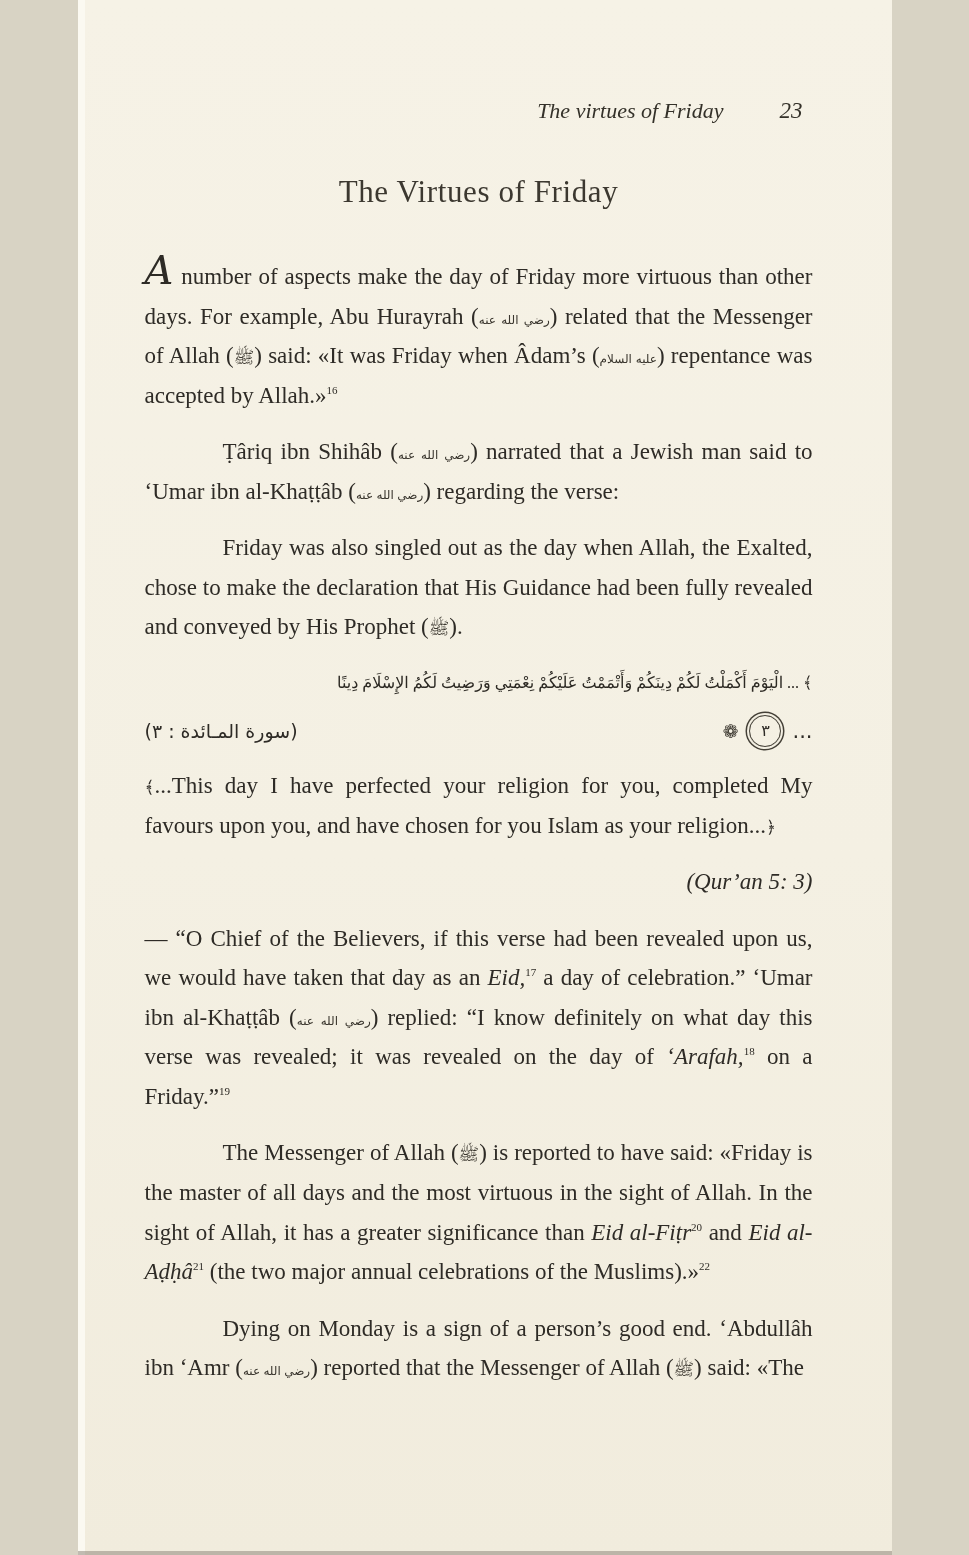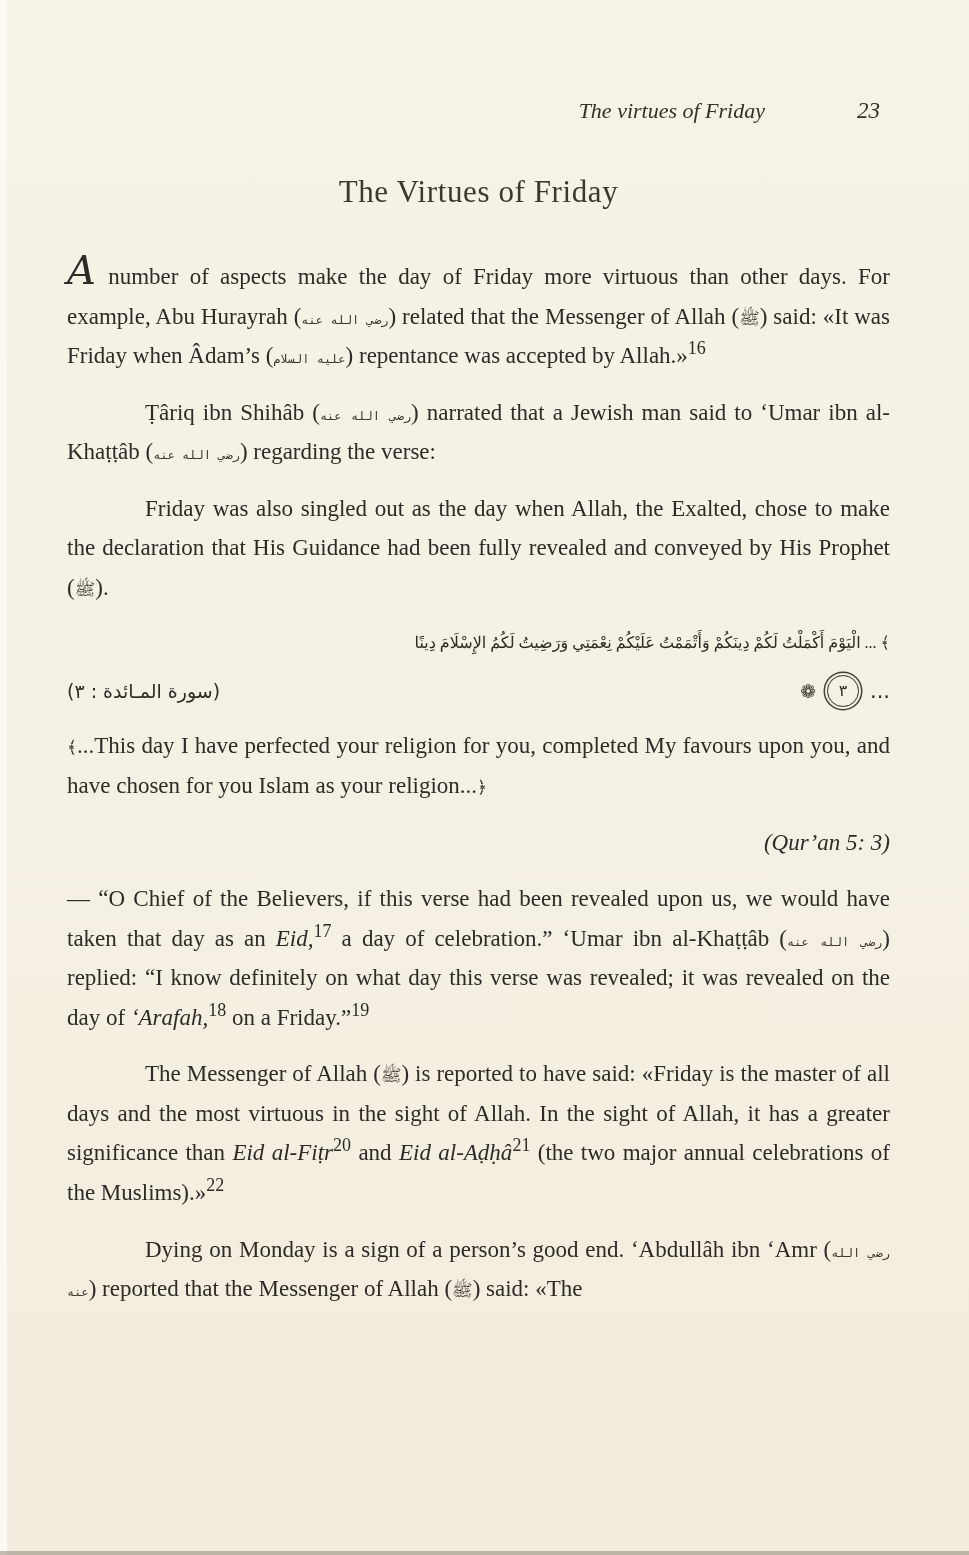--- a/index.html
+++ b/index.html
@@ -1,20 +1,20 @@
 <!DOCTYPE html>
 <html><head>
 <meta charset="utf-8">
 <style>
   html, body { margin: 0; padding: 0; }
   body { background: #d8d3c4; }
 
   .page {
     position: relative;
-    width: 969px;
+    width: 814px;
     height: 1555px;
     margin: 0 auto;
     background: linear-gradient(180deg, #f6f2e6 0%, #f4f0e3 55%, #f1ecdd 100%);
     font-family: "Liberation Serif", "DejaVu Serif", serif;
     color: #2e2b26;
     overflow: hidden;
   }
   .page::before { 
     content: ""; position: absolute; left: 0; top: 0; width: 7px; height: 100%;
     background: #fbf9f1;
@@ -25,21 +25,21 @@
   }
 
   .page-inner { padding: 98px 79px 0 67px; }
 
   .running-header {
     display: flex; justify-content: flex-end; align-items: baseline;
     gap: 56px; padding-right: 10px; height: 30px;
     font-size: 22px; color: #343129;
   }
   .running-title { font-style: italic; }
-  .page-number { font-size: 23px; font-style: italic; margin-left: 36px; }
+  .page-number { font-size: 23px; font-style: italic; }
 
   .chapter-title {
     margin: 46px 0 40px 0;
     text-align: center;
     font-weight: normal;
     font-size: 31px;
     letter-spacing: 0.6px;
     color: #3c3830;
   }
 
@@ -49,23 +49,23 @@
 
   .drop-cap {
     font-style: italic;
     font-size: 40px;
     line-height: 1;
     font-family: "DejaVu Serif", serif;
     letter-spacing: 1px;
   }
 
   .it  { font-style: italic; }
-  .sup { font-size: 18px; vertical-align: super; line-height: 0; }
+  .sup { font-size: 11px; vertical-align: super; line-height: 0; }
 
-  .ar { font-family: Liberation Mono, monospace; }
+  .ar { font-family: Liberation Sans, sans-serif; }
   .hn { font-size: 12px; color: #3a362e; }
   .hn-pbuh { font-size: 17px; }
 
   .verse-block { margin: 24px 0 12px 0; }
   .verse-line1 {
     direction: rtl;
     text-align: right;
     white-space: nowrap;
     font-family: Liberation Serif, serif;
     font-size: 16px;

